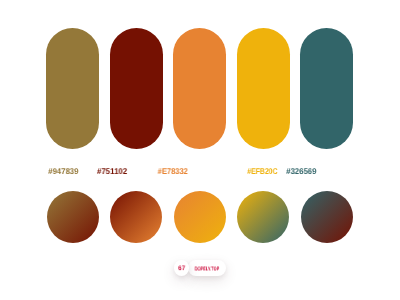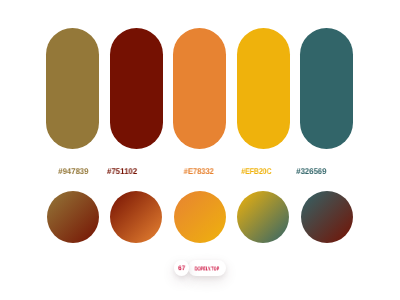--- a/index.html
+++ b/index.html
@@ -35,21 +35,20 @@
     width: 53px;
     height: 121px;
     border-radius: 27px;
   }
 
   
   .label {
     position: absolute;
     top: 167.2px;
     width: 53px;
-    text-align: center;
     font-size: 8.4px;
     font-weight: bold;
     letter-spacing: 0px;
     font-family: "Liberation Sans", sans-serif;
     line-height: 9px;
   }
   .label > span {
     display: inline-block;
     transform-origin: center;
   }
@@ -124,22 +123,22 @@
   <div id="pills">
       <div class="pill" style="left: 46px; background: rgb(148, 120, 57);"></div>
       <div class="pill" style="left: 109.5px; background: rgb(117, 17, 2);"></div>
       <div class="pill" style="left: 173px; background: rgb(231, 131, 50);"></div>
       <div class="pill" style="left: 236.5px; background: rgb(239, 178, 12);"></div>
       <div class="pill" style="left: 300px; background: rgb(50, 101, 105);"></div>
     </div>
   <div id="labels">
       <div class="label" style="left: 47.1px; color: rgb(148, 120, 57);"><span style="transform: scaleX(0.926114);">#947839</span></div>
       <div class="label" style="left: 96px; color: rgb(117, 17, 2);"><span style="transform: scaleX(0.939164);">#751102</span></div>
-      <div class="label" style="left: 172px; color: rgb(231, 131, 50);"><span style="transform: scaleX(0.900233);">#E78332</span></div>
-      <div class="label" style="left: 230px; color: rgb(239, 178, 12);"><span style="transform: scaleX(0.821071);">#EFB20C</span></div>
+      <div class="label" style="left: 156px; color: rgb(231, 131, 50);"><span style="transform: scaleX(0.900233);">#E78332</span></div>
+      <div class="label" style="left: 244px; color: rgb(239, 178, 12);"><span style="transform: scaleX(0.821071);">#EFB20C</span></div>
       <div class="label" style="left: 285px; color: rgb(50, 101, 105);"><span style="transform: scaleX(0.926114);">#326569</span></div>
     </div>
   <div id="circles">
       <div class="circle" style="left: 46.5px; background: linear-gradient(135deg, rgb(148, 120, 57) 0%, rgb(117, 17, 2) 100%);"></div>
       <div class="circle" style="left: 110px; background: linear-gradient(135deg, rgb(117, 17, 2) 0%, rgb(231, 131, 50) 100%);"></div>
       <div class="circle" style="left: 173.5px; background: linear-gradient(135deg, rgb(231, 131, 50) 0%, rgb(239, 178, 12) 100%);"></div>
       <div class="circle" style="left: 237px; background: linear-gradient(135deg, rgb(239, 178, 12) 0%, rgb(50, 101, 105) 100%);"></div>
       <div class="circle" style="left: 300.5px; background: linear-gradient(135deg, rgb(50, 101, 105) 0%, rgb(117, 17, 2) 100%);"></div>
     </div>
 

